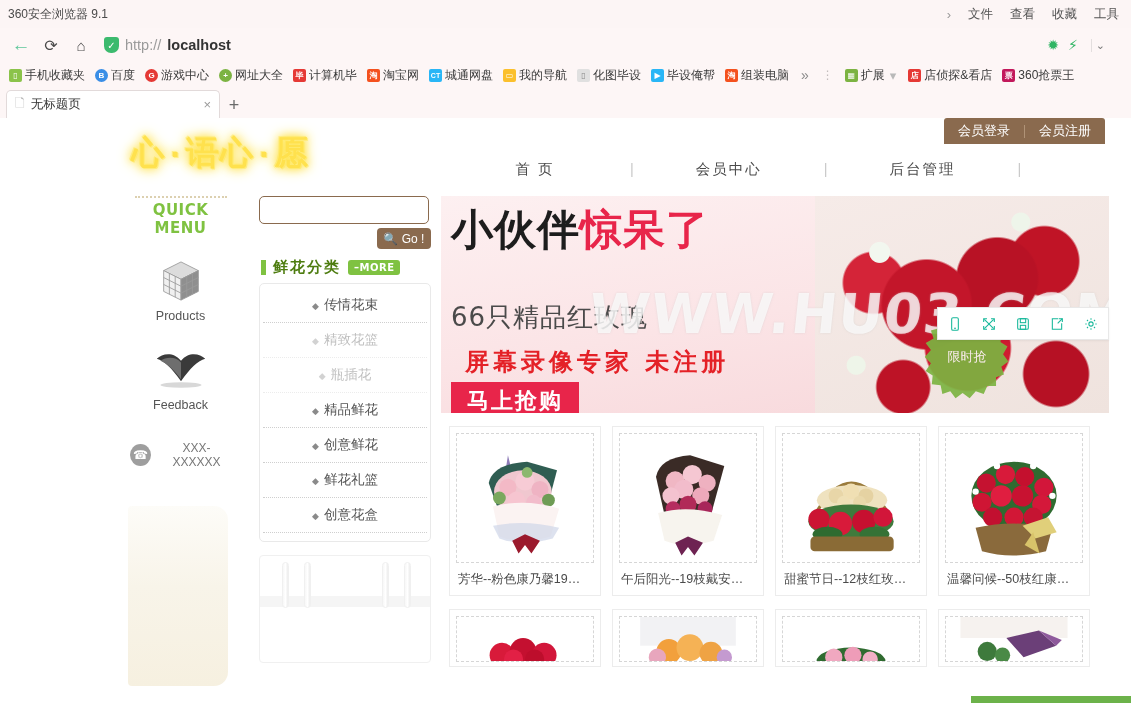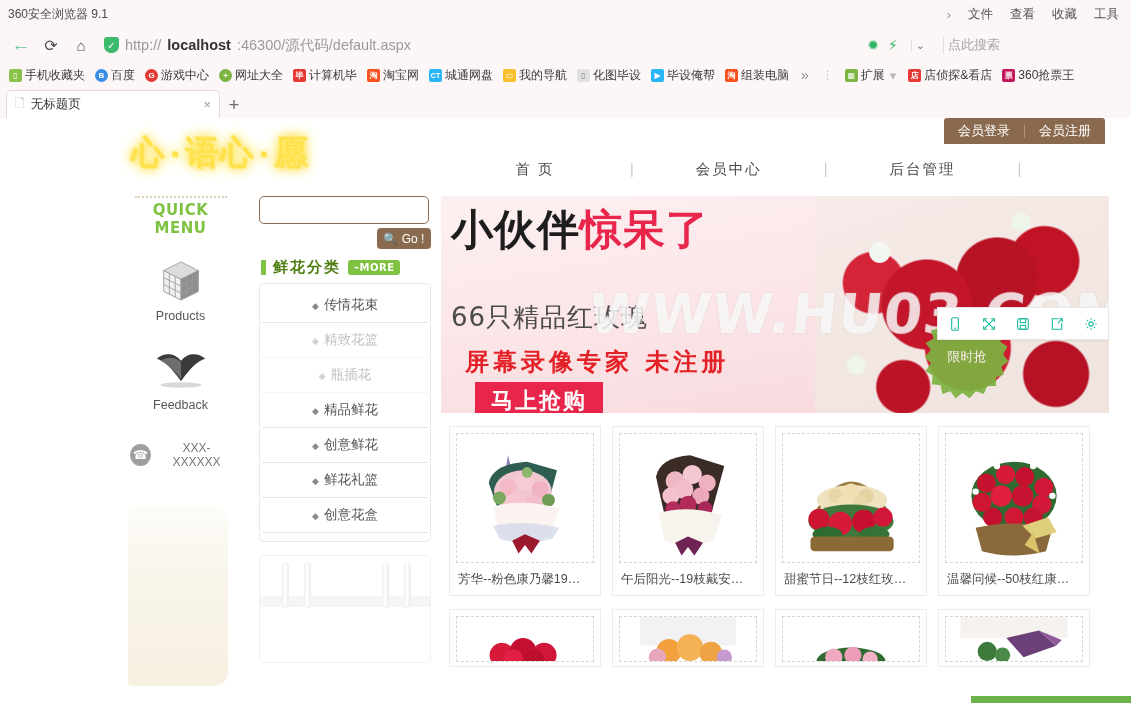--- a/index.html
+++ b/index.html
@@ -205,21 +205,21 @@
     font-size:29px; font-weight:bold; padding:2px 10px 4px;
     font-family:"DejaVu Sans",sans-serif; letter-spacing:1px;
   }
   .bn-t3 {
     position:absolute; left:10px; top:104px; font-size:26px; color:#4a4a4a;
     font-family:"DejaVu Sans",sans-serif; letter-spacing:1px;
   }
   .bn-btn {
     position:absolute; left:10px; top:186px; background:#e8254a; color:#fff;
     font-size:22px; font-weight:bold; padding:4px 16px 6px;
-    font-family:"DejaVu Sans",sans-serif; letter-spacing:2px;margin-left:24px;
+    font-family:"DejaVu Sans",sans-serif; letter-spacing:2px;
   }
   .bn-badge {
     position:absolute; right:98px; bottom:12px; width:88px; height:88px;
     background:#7cb342; color:#fff; font-size:13px;
     display:flex; align-items:center; justify-content:center; text-align:center;
     line-height:1.2;
     clip-path:polygon(50% 0%,57% 7%,66% 3%,70% 12%,80% 11%,81% 21%,90% 23%,88% 33%,96% 38%,91% 47%,97% 55%,89% 61%,92% 70%,83% 73%,83% 83%,73% 83%,69% 92%,60% 89%,53% 97%,45% 91%,37% 97%,31% 89%,22% 92%,20% 82%,10% 81%,11% 71%,3% 66%,9% 57%,2% 50%,9% 42%,3% 34%,12% 29%,9% 20%,19% 17%,19% 7%,29% 8%,34% 0%,43% 5%);
     opacity:.92;
   }
   .wm-big {
@@ -270,28 +270,26 @@
   </div>
 
   <div class="navbar">
     <div class="nav-btn back">←</div>
     <div class="nav-btn reload">⟳</div>
     <div class="nav-btn home">⌂</div>
     <div class="urlbar">
       <span class="shield">✓</span>
       <span>http://</span>
         <span class="url-host">localhost</span>
-        <span class="url-rest">:46300/源代码/default.aspx</span>
     </div>
     <div class="url-icons">
       <span>✹</span>
       <span>⚡</span>
       <span class="url-caret">⌄</span>
     </div>
-    <div class="quicksearch">点此搜索</div>
   </div>
 
   <div class="bookmarks">
     <div class="bm">
         <span class="bi" style="background:#8bc34a">▯</span>
         <span>手机收藏夹</span>
       </div>
     <div class="bm">
         <span class="bi" style="background:#3a8ee6;border-radius:50%">B</span>
         <span>百度</span>

